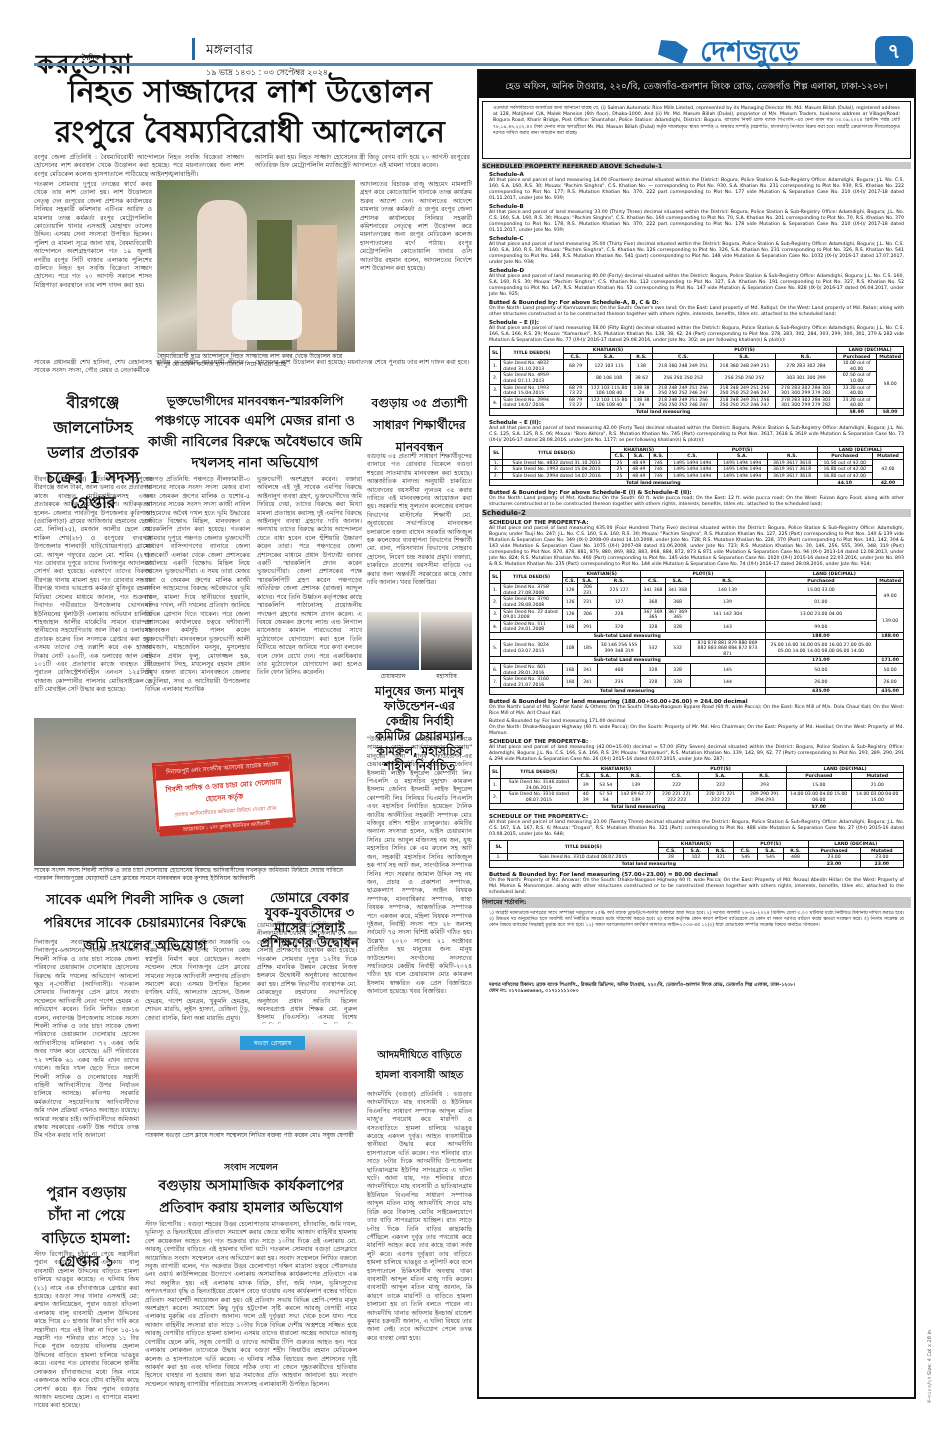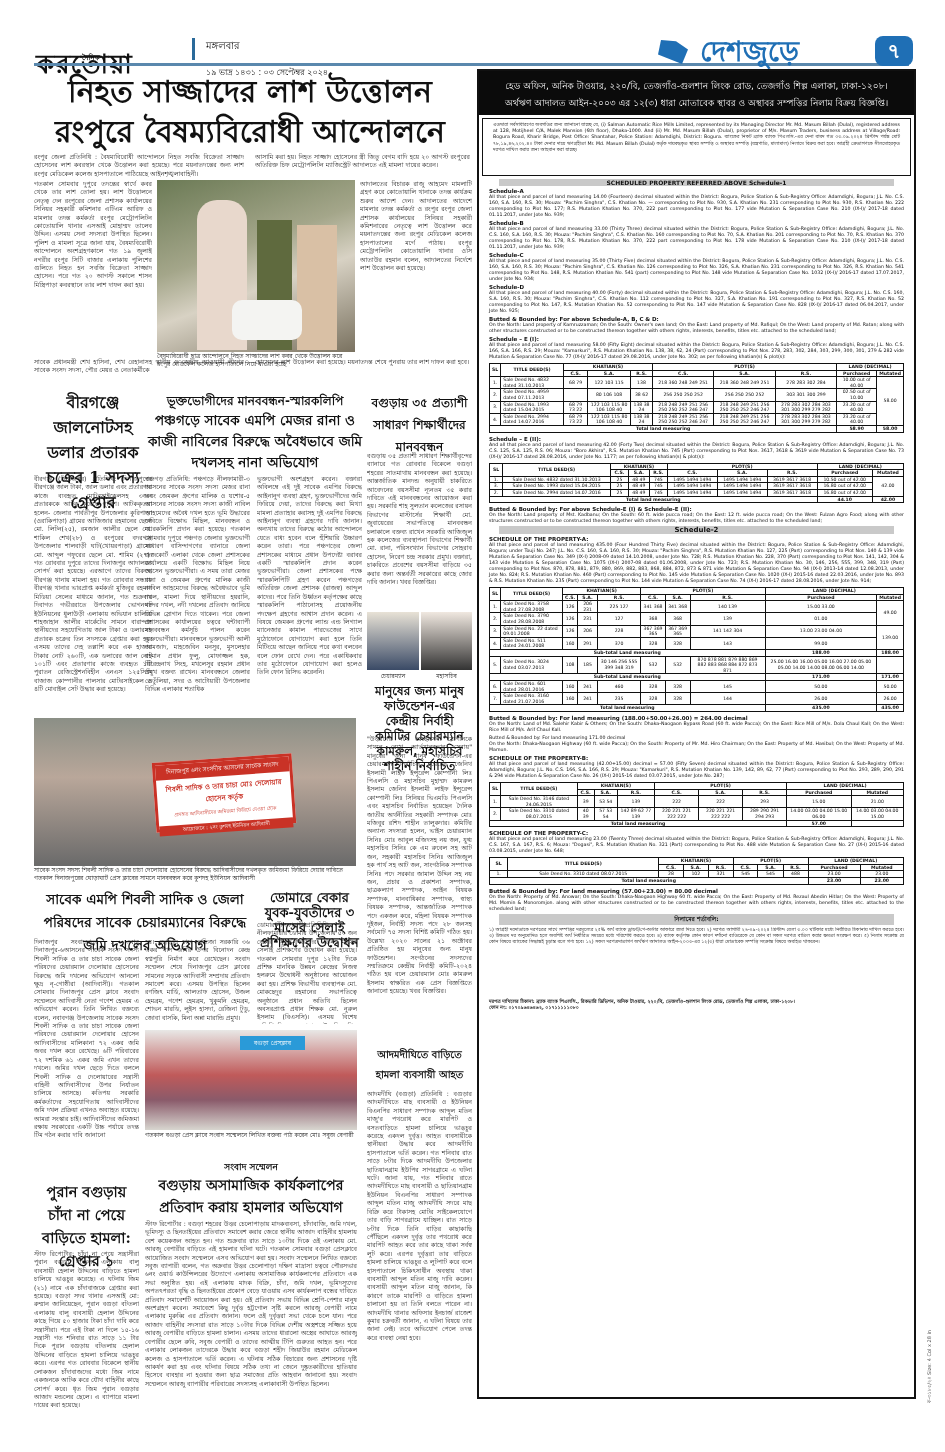--- a/index.html
+++ b/index.html
@@ -2,36 +2,36 @@
 <html><head>
 <meta charset="utf-8">
 <style>
 *{box-sizing:border-box;margin:0;padding:0}
 body{width:945px;height:1452px;background:#fff;font-family:"DejaVu Sans",sans-serif;color:#111;position:relative;overflow:hidden}
 .abs{position:absolute}
 .masthead{left:34px;top:36px;width:910px;height:30px}
 .logo-small{position:absolute;left:45px;top:0;font-size:7px;font-weight:bold}
 .logo{position:absolute;left:34px;top:6px;font-size:26px;font-weight:900;letter-spacing:1px;font-family:Liberation Serif, serif}
 .mh-bar{position:absolute;left:192px;top:3px;width:3px;height:22px;background:#2a6a9a}
-.mh-day{position:absolute;left:206px;top:0;font-size:10px}
+.mh-day{position:absolute;left:206px;top:0;font-size:14px}
 .mh-date{position:absolute;left:206px;top:14px;font-size:8px}
 .mh-rule{position:absolute;left:34px;top:63px;width:875px;height:3px;background:#5a88ad}
 .section{position:absolute;left:698px;top:34px;font-size:28px;color:#1f6fb5;font-weight:bold;font-family:"DejaVu Serif",serif}
 .pagenum{position:absolute;left:875px;top:36px;width:38px;height:30px;background:#1f6fb5;color:#fff;font-size:20px;font-weight:bold;text-align:center;border-radius:8px;line-height:30px}
 .map-icon{position:absolute;left:658px;top:40px;width:30px;height:24px;background:#1f6fb5;clip-path:polygon(10% 0,60% 5%,100% 40%,80% 100%,40% 80%,0 60%)}
 .hl{font-family:"DejaVu Serif",serif;text-align:center;font-weight:bold}
 .body{font-size:6.2px;line-height:8.4px;color:#222;text-align:justify;overflow:hidden}
 .photo{background:#7a8870;overflow:hidden}
 .caption{font-size:6px;line-height:8px;color:#222}
 .ad{position:absolute;left:477px;top:69px;width:439px;height:1330px;border:2px solid #111}
 .ad-head{background:#0b0b0b;color:#fff;text-align:center;padding:6px 0 4px}
 .ad-title{font-size:17px;font-weight:bold}
 .ad-sub{font-size:9px;margin-top:2px}
 .ad-body{font-size:4.7px;line-height:6.2px;padding:3px 10px;text-align:justify}
-.ad-bar{background:#c9c9c9;font-size:6px;font-weight:bold;text-align:center;padding:0;margin:2px 20px}
+.ad-bar{background:#c9c9c9;font-size:6px;font-weight:bold;text-align:left;padding:0;margin:2px 3px}
 .sch{font-size:5.5px;font-weight:bold;margin:2px 10px 0}
 .sp{font-size:4.7px;line-height:6px;padding:0 10px;text-align:justify}
 table.t{border-collapse:collapse;margin:3px 10px;width:415px;font-size:4.6px}
 table.t td,table.t th{border:1px solid #111;padding:0 2px;text-align:center;vertical-align:middle;line-height:5.6px}
 table.t th{font-weight:bold}
 table.t td.l{text-align:left}
 .side{position:absolute;left:925px;top:1330px;font-size:5px;writing-mode:vertical-rl;transform:rotate(180deg);color:#555}
 </style>
 </head>
 <body>
@@ -112,21 +112,20 @@
 
 <div class="abs hl" style="left:34px;top:1180px;width:105px;font-size:14.5px;line-height:23px">পুরান বগুড়ায় চাঁদা না পেয়ে বাড়িতে হামলা: গ্রেপ্তার ১</div>
 <div class="abs body" style="left:34px;top:1250px;width:105px;height:162px">স্টাফ রিপোর্টার: চাঁদা না পেয়ে সন্ত্রাসীরা পুরান বগুড়া বটতলা এলাকায় বালু ব্যবসায়ী হেলাল উদ্দিনের বাড়িতে হামলা চালিয়ে ভাঙচুর করেছে। এ ঘটনায় জিম (২১) নামে এক চাঁদাবাজকে গ্রেপ্তার করা হয়েছে। বগুড়া সদর থানার এসআই মো: রুম্মান জানিয়েছেন, পুরান বগুড়া বটতলা এলাকায় বালু ব্যবসায়ী হেলাল উদ্দিনের কাছে গিয়ে ৫০ হাজার টাকা চাঁদা দাবি করে সন্ত্রাসীরা। পরে এই টাকা না দিলে ১৫-১৬ সন্ত্রাসী গত শনিবার রাত সাড়ে ১১ টার দিকে পুরান বগুড়ায় বটতলায় হেলাল উদ্দিনের বাড়িতে হামলা চালিয়ে ভাঙচুর করে। এরপর গত রোববার বিকেলে স্থানীয় লোকজন চাঁদাবাজদের মধ্যে জিম নামে একজনকে আটক করে যৌথ বাহিনীর কাছে সোপর্দ করে। ধৃত জিম পুরান বগুড়ার আজাদ মন্ডলের ছেলে। এ ব্যাপারে মামলা দায়ের করা হয়েছে।</div>
 
 <div class="abs hl" style="left:367px;top:1045px;width:105px;font-size:10px;line-height:20px">আদমদীঘিতে বাড়িতে হামলা ব্যবসায়ী আহত</div>
 <div class="abs body" style="left:367px;top:1090px;width:105px;height:322px">আদমদীঘি (বগুড়া) প্রতিনিধি : বগুড়ার আদমদীঘিতে মাছ ব্যবসায়ী ও ইউনিয়ন বিএনপির সাধারণ সম্পাদক আব্দুল মতিন মাজু'র পথরোধ করে মারপিট ও বসতবাড়িতে হামলা চালিয়ে ভাঙচুর করেছে একদল দুর্বৃত্ত। আহত ব্যবসায়ীকে স্থানীয়রা উদ্ধার করে আদমদীঘি হাসপাতালে ভর্তি করেন। গত শনিবার রাত সাড়ে ৮টার দিকে আদমদীঘি উপজেলার ছাতিয়ানগ্রাম ইউপির সাগরগ্রামে এ ঘটনা ঘটে। জানা যায়, গত শনিবার রাতে আদমদীঘিতে মাছ ব্যবসায়ী ও ছাতিয়ানগ্রাম ইউনিয়ন বিএনপির সাধারণ সম্পাদক আব্দুল মতিন মাজু আদমদীঘি সদরে মাছ বিক্রি করে টাকাসহ মোটর সাইকেলযোগে তার বাড়ি সাগরগ্রামে যাচ্ছিল। রাত সাড়ে ৮টার দিকে তিনি বাড়ির কাছাকাছি পৌঁছিলে একদল দুর্বৃত্ত তার পথরোধ করে মারপিট আহত করে তার কাছে থাকা সর্বস্ব লুট করে। এরপর দুর্বৃত্তরা তার বাড়িতে হামলা চালিয়ে ভাঙচুর ও লুটপাট করে বলে হাসপাতালে চিকিৎসাধীন অবস্থায় থাকা ব্যবসায়ী আব্দুল মতিন মাজু দাবি করেন। ব্যবসায়ী আব্দুল মতিন মাজু জানান, কি কারণে তাকে মারপিট ও বাড়িতে হামলা চালানো হয় তা তিনি বলতে পারেন না। আদমদীঘি থানার অফিসার ইনচার্জ রাজেশ কুমার চক্রবর্তী জানান, এ ঘটনা বিষয়ে তার জানা নেই। তবে অভিযোগ পেলে তদন্ত করে ব্যবস্থা নেয়া হবে।</div>
 
 <div class="ad">
   <div class="ad-head">
     <div class="ad-sub">হেড অফিস, অনিক টাওয়ার, ২২০/বি, তেজগাঁও-গুলশান লিংক রোড, তেজগাঁও শিল্প এলাকা, ঢাকা-১২০৮।</div>
-    <div class="ad-sub">অর্থঋণ আদালত আইন-২০০৩ এর ১২(৩) ধারা মোতাবেক স্থাবর ও অস্থাবর সম্পত্তির নিলাম বিক্রয় বিজ্ঞপ্তি।</div>
   </div>
   <div class="ad-body" style="border:1px solid #111;margin:3px;height:58px;overflow:hidden">এতদ্বারা সর্বসাধারণের অবগতির জন্য জানানো যাচ্ছে যে, (i) Salman Automatic Rice Mills Limited, represented by its Managing Director Mr. Md. Masum Billah (Dulal), registered address at 128, Motijheel C/A, Malek Mansion (6th floor), Dhaka-1000. And (ii) Mr. Md. Masum Billah (Dulal), proprietor of M/s. Masum Traders, business address at Village/Road: Bogura Road, Kharir Bridge, Post Office: Shantahar, Police Station: Adamdighi, District: Bogura. ব্যাংকের নিকট ব্র্যাক ব্যাংক পিএলসি.-এর দেনা বাবদ গত ০৩.০৯.২০২৪ খ্রিস্টাব্দ পর্যন্ত মোট ৭৮,১৯,৪৬,২০২.৪০ টাকা দেনার দায়ে ঋণগ্রহীতা Mr. Md. Masum Billah (Dulal) কর্তৃক দায়বদ্ধকৃত স্থাবর সম্পত্তি ও অস্থাবর সম্পত্তি (যন্ত্রপাতি, মালামাল) নিলামে বিক্রয় করা হবে। আগ্রহী ক্রেতাগণকে সীলমোহরকৃত দরপত্র দাখিল করার জন্য আহবান করা যাচ্ছে।</div>
   <div class="ad-bar">SCHEDULED PROPERTY REFERRED ABOVE Schedule-1</div>
   <div class="sch">Schedule-A</div>
   <div class="sp">All that piece and parcel of land measuring 14.00 (Fourteen) decimal situated within the District: Bogura, Police Station &amp; Sub-Registry Office: Adamdighi, Bogura; J.L. No. C.S. 160, S.A. 160, R.S. 30; Mouza: "Pachim Singhra", C.S. Khatian No. — corresponding to Plot No. 930, S.A. Khatian No. 231 corresponding to Plot No. 930, R.S. Khatian No. 222 corresponding to Plot No. 177; R.S. Mutation Khatian No. 370, 222 part corresponding to Plot No. 177 vide Mutation &amp; Separation Case No. 210 (IX-I)/ 2017-18 dated 01.11.2017, under Jote No. 939;</div>
   <div class="sch">Schedule-B</div>
   <div class="sp">All that piece and parcel of land measuring 33.00 (Thirty Three) decimal situated within the District: Bogura, Police Station &amp; Sub-Registry Office: Adamdighi, Bogura; J.L. No. C.S. 160, S.A. 160, R.S. 30; Mouza: "Pachim Singhra", C.S. Khatian No. 160 corresponding to Plot No. 70, S.A. Khatian No. 201 corresponding to Plot No. 70, R.S. Khatian No. 370 corresponding to Plot No. 178, R.S. Mutation Khatian No. 370, 222 part corresponding to Plot No. 178 vide Mutation &amp; Separation Case No. 210 (IX-I)/ 2017-18 dated 01.11.2017, under Jote No. 939;</div>
   <div class="sch">Schedule-C</div>
   <div class="sp">All that piece and parcel of land measuring 35.00 (Thirty Five) decimal situated within the District: Bogura, Police Station &amp; Sub-Registry Office: Adamdighi, Bogura; J.L. No. C.S. 160, S.A. 160, R.S. 30; Mouza: "Pachim Singhra", C.S. Khatian No. 126 corresponding to Plot No. 326, S.A. Khatian No. 231 corresponding to Plot No. 326, R.S. Khatian No. 541 corresponding to Plot No. 148, R.S. Mutation Khatian No. 541 (part) corresponding to Plot No. 148 vide Mutation &amp; Separation Case No. 1032 (IX-I)/ 2016-17 dated 17.07.2017, under Jote No. 934;</div>
   <div class="sch">Schedule-D</div>

